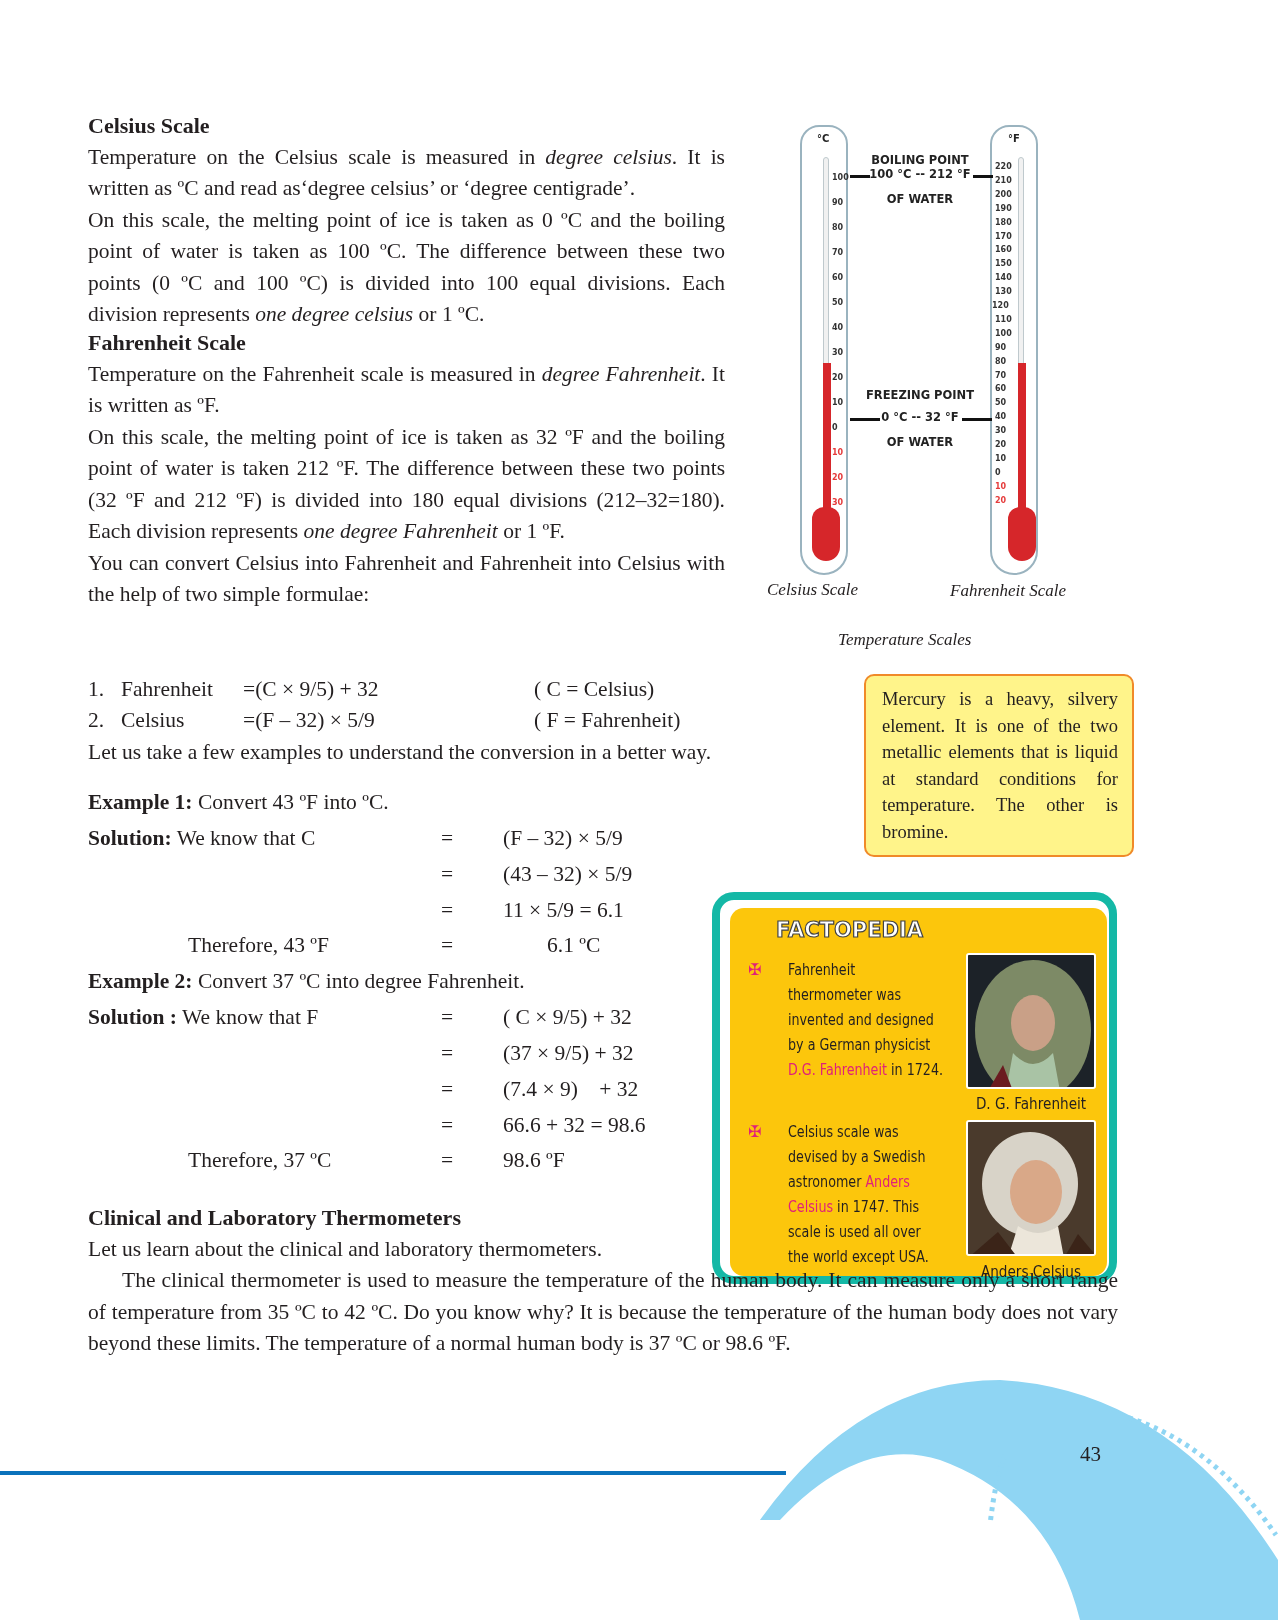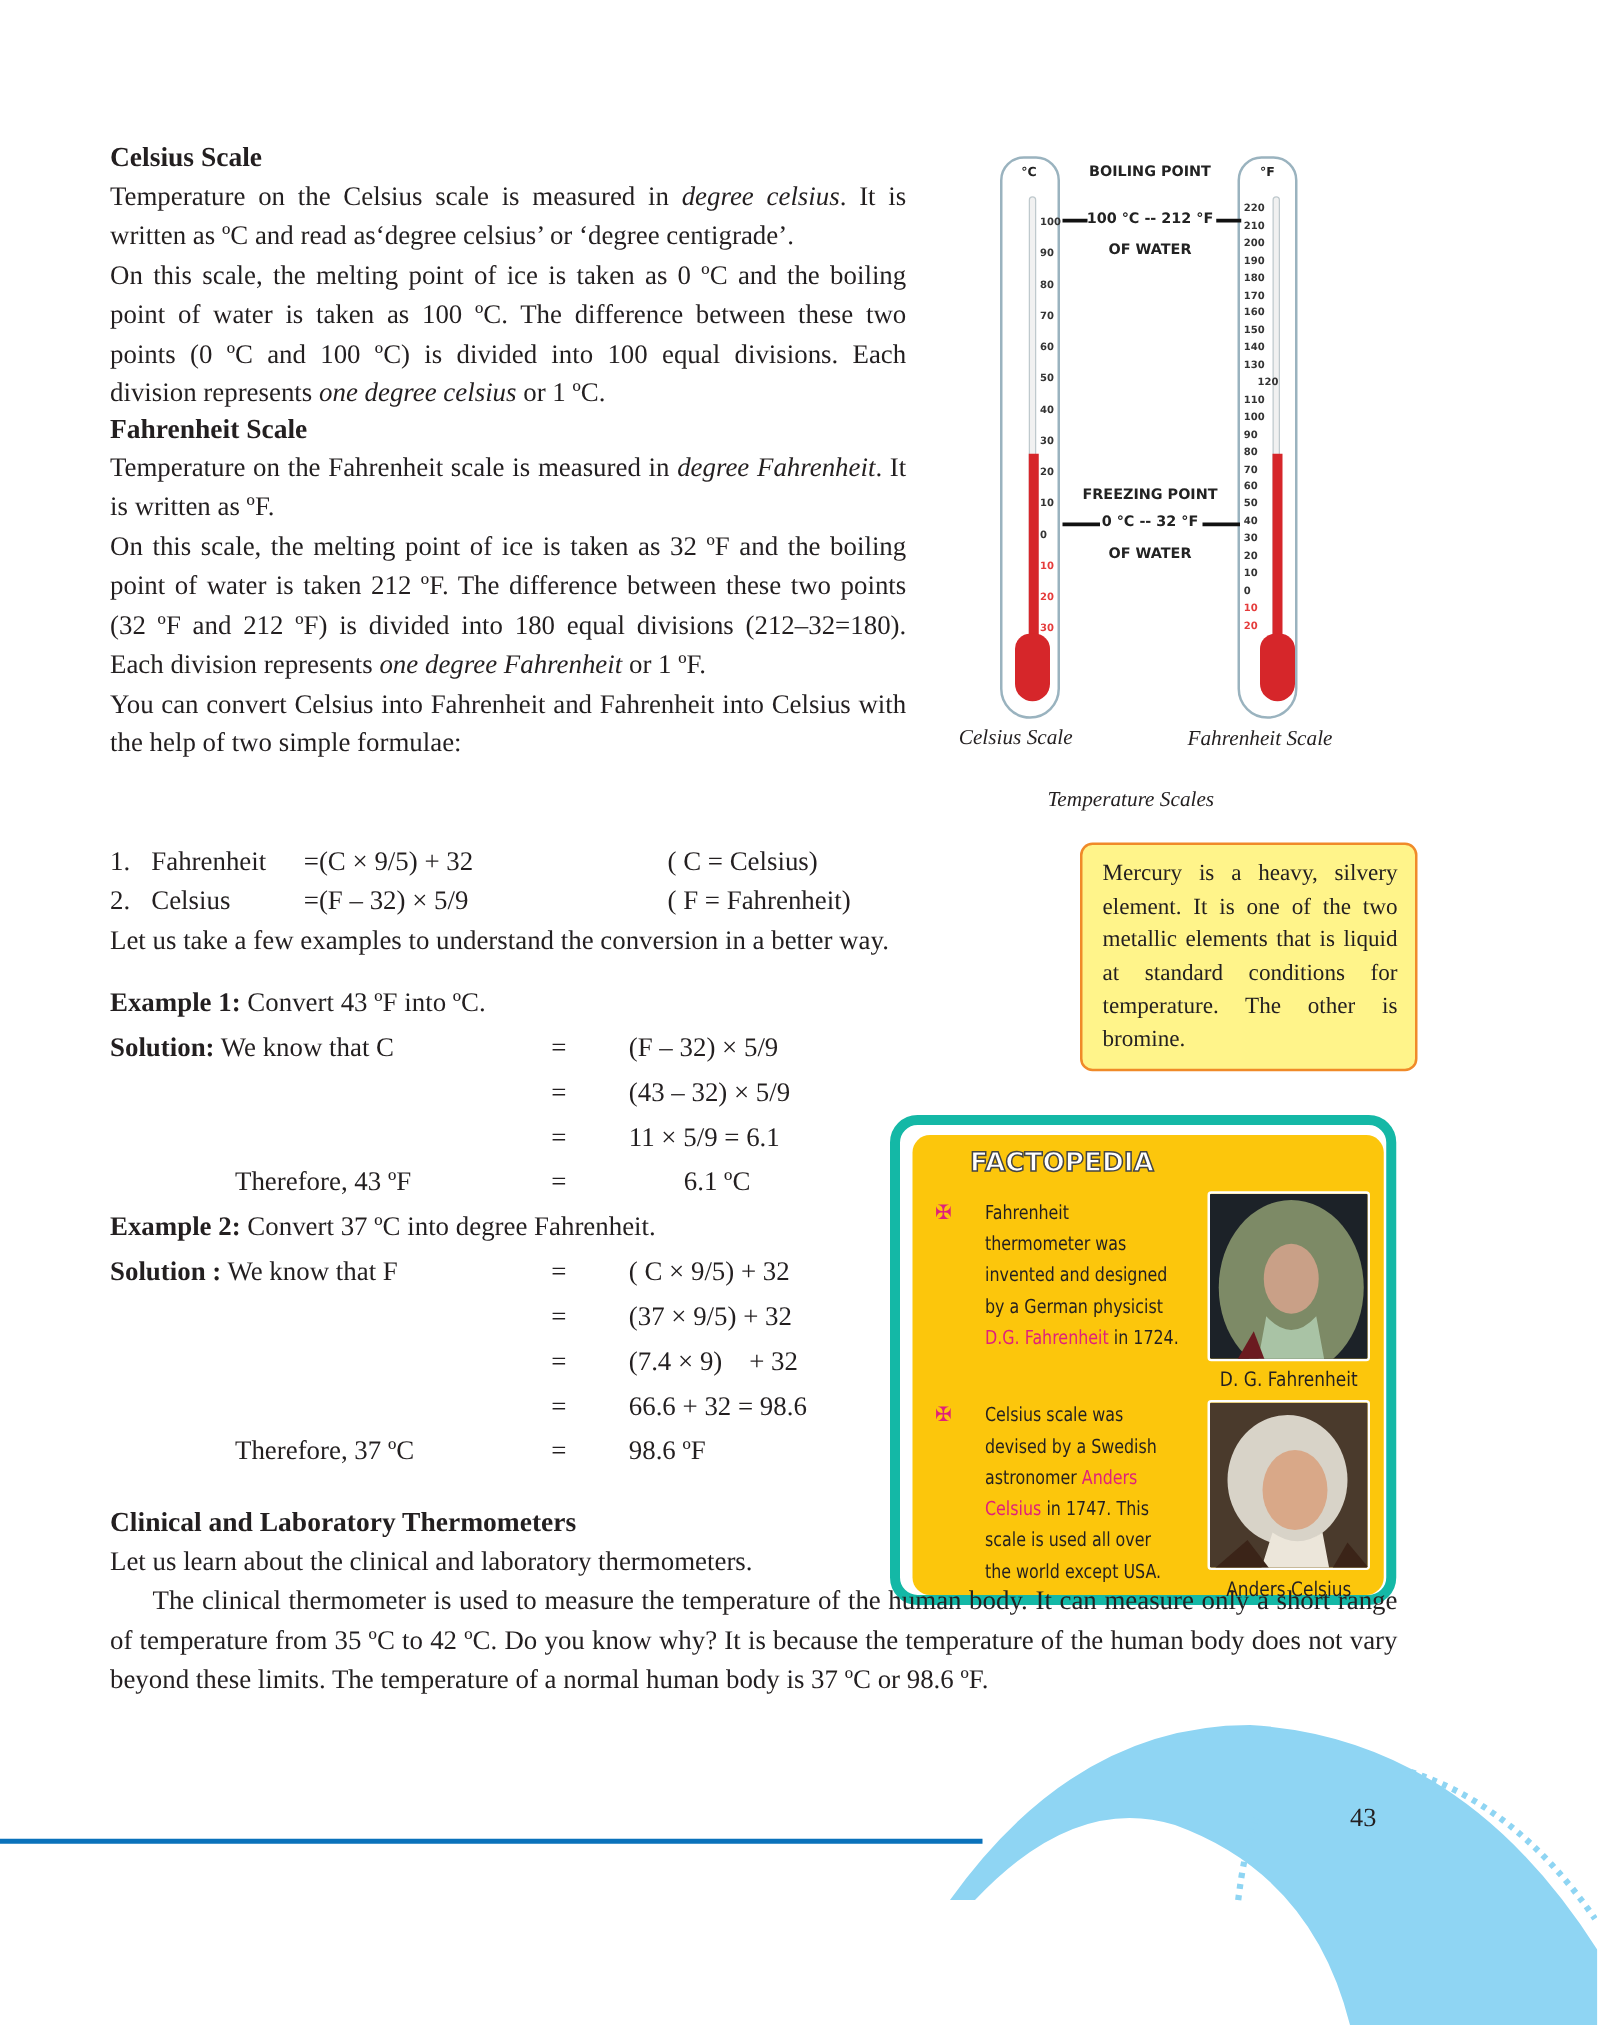--- a/index.html
+++ b/index.html
@@ -100,39 +100,39 @@
         <div class="tick-label" style="left: 3px; top: 35px;">220</div>
         <div class="tick-label" style="left: 3px; top: 48.9px;">210</div>
         <div class="tick-label" style="left: 3px; top: 62.8px;">200</div>
         <div class="tick-label" style="left: 3px; top: 76.7px;">190</div>
         <div class="tick-label" style="left: 3px; top: 90.6px;">180</div>
         <div class="tick-label" style="left: 3px; top: 104.5px;">170</div>
         <div class="tick-label" style="left: 3px; top: 118.4px;">160</div>
         <div class="tick-label" style="left: 3px; top: 132.3px;">150</div>
         <div class="tick-label" style="left: 3px; top: 146.2px;">140</div>
         <div class="tick-label" style="left: 3px; top: 160.1px;">130</div>
-        <div class="tick-label" style="left: 14px; top: 174px;">120</div>
+        <div class="tick-label" style="left: 0; top: 174px;">120</div>
         <div class="tick-label" style="left: 3px; top: 187.9px;">110</div>
         <div class="tick-label" style="left: 3px; top: 201.8px;">100</div>
         <div class="tick-label" style="left: 3px; top: 215.7px;">90</div>
         <div class="tick-label" style="left: 3px; top: 229.6px;">80</div>
         <div class="tick-label" style="left: 3px; top: 243.5px;">70</div>
         <div class="tick-label" style="left: 3px; top: 257.4px;">60</div>
         <div class="tick-label" style="left: 3px; top: 271.3px;">50</div>
         <div class="tick-label" style="left: 3px; top: 285.2px;">40</div>
         <div class="tick-label" style="left: 3px; top: 299.1px;">30</div>
         <div class="tick-label" style="left: 3px; top: 313px;">20</div>
         <div class="tick-label" style="left: 3px; top: 326.9px;">10</div>
         <div class="tick-label" style="left: 3px; top: 340.8px;">0</div>
         <div class="tick-label neg" style="left: 3px; top: 354.7px;">10</div>
         <div class="tick-label neg" style="left: 3px; top: 368.6px;">20</div>
       </div>
   </div>
 
-  <div class="fig-label" style="left:60px; top:10px;">BOILING POINT</div>
+  <div class="fig-label" style="left:60px; top:33px;">BOILING POINT</div>
   <div class="fig-line" style="left:60px; top:55px; width:20px;"></div>
   <div class="fig-label" style="left:60px; top:47px;">100 °C -- 212 °F</div>
   <div class="fig-line" style="left:183px; top:55px; width:20px;"></div>
   <div class="fig-label" style="left:60px; top:72px;">OF WATER</div>
 
   <div class="fig-label" style="left:60px; top:268px;">FREEZING POINT</div>
   <div class="fig-line" style="left:60px; top:298px; width:30px;"></div>
   <div class="fig-label" style="left:60px; top:290px;">0 °C -- 32 °F</div>
   <div class="fig-line" style="left:172px; top:298px; width:30px;"></div>
   <div class="fig-label" style="left:60px; top:315px;">OF WATER</div>

